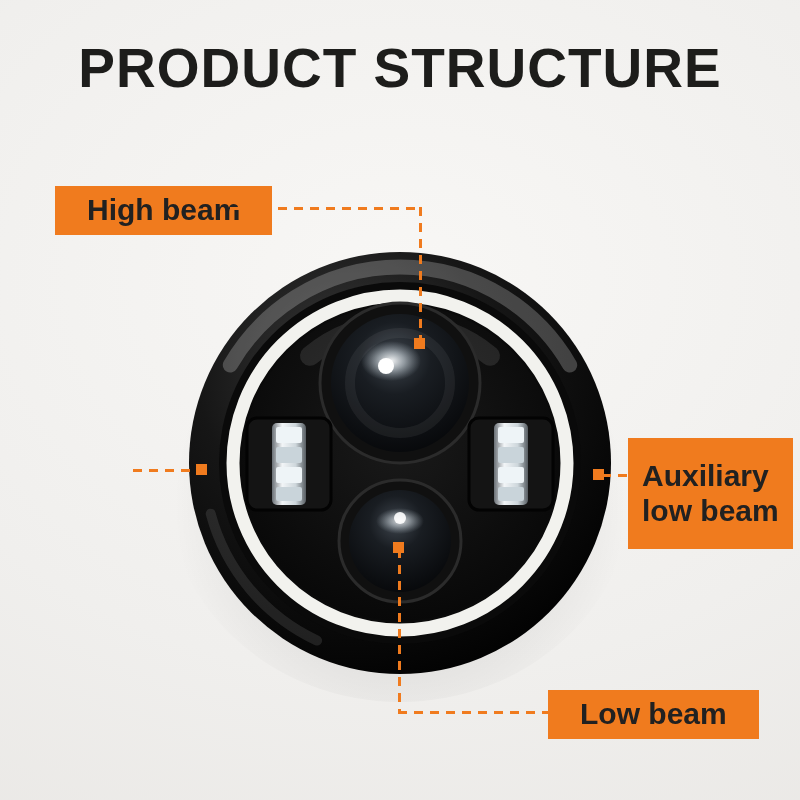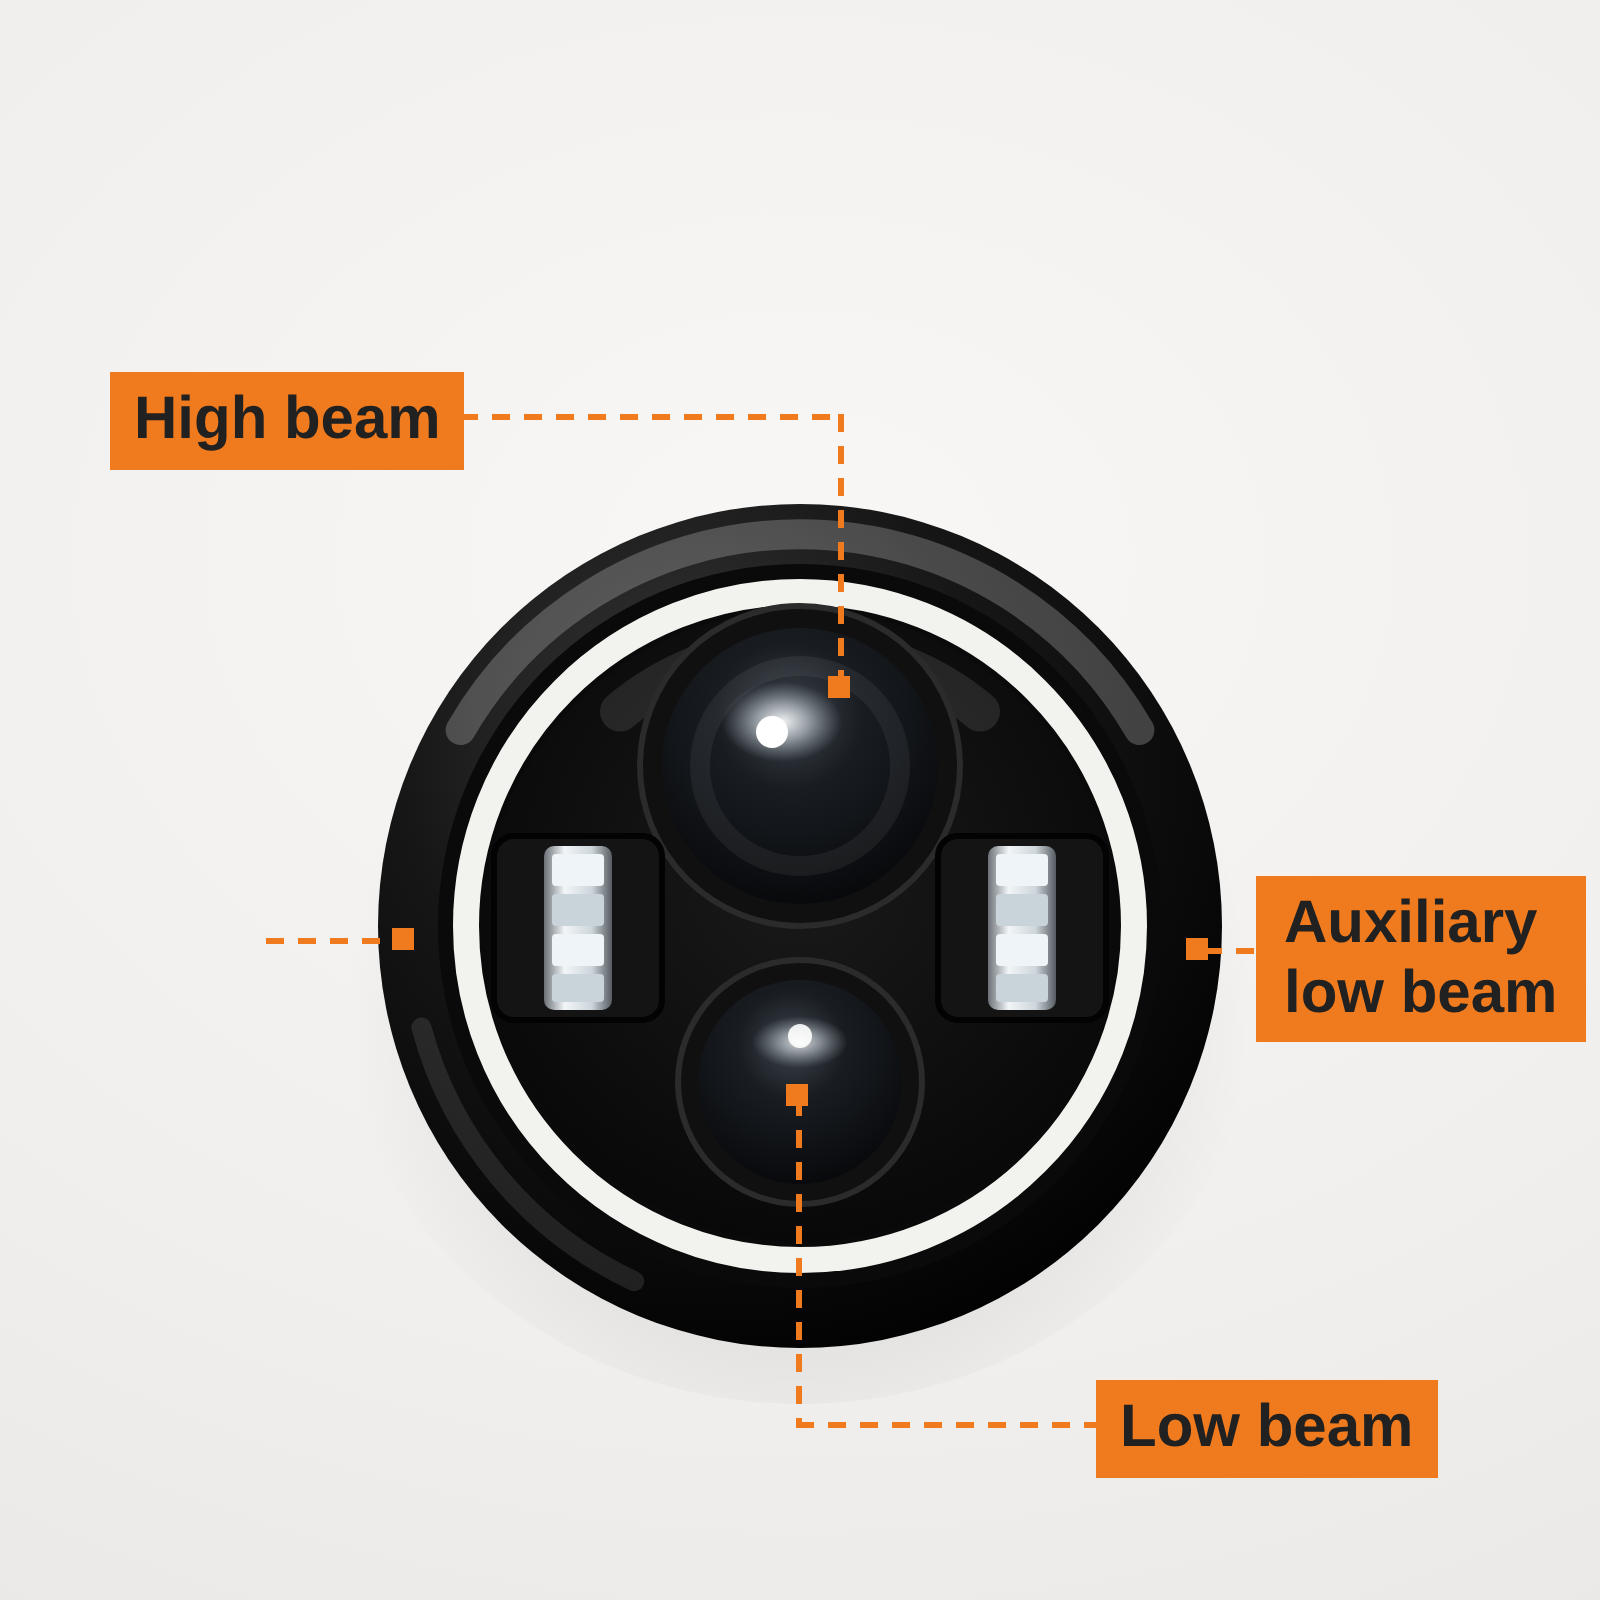--- a/index.html
+++ b/index.html
@@ -37,25 +37,25 @@
   }
 
   .headlight { position: absolute; left: 185px; top: 248px; width: 430px; height: 430px; }
 
   .label {
     position: absolute;
     background: var(--accent, #F07B1E);
     color: var(--label-text, #212121);
     font-size: 30px;
     font-weight: 700;
-    padding: 7px 12px;
+    padding: 7px 32px;
     line-height: 1.15;
     white-space: nowrap;
   }
-  .label.two-line { padding: 7px 14px; }
+  .label.two-line { padding: 21px 14px; }
 
   .hline {
     position: absolute;
     height: 3px;
     background: repeating-linear-gradient(90deg,
       var(--accent, #F07B1E) 0 9px, transparent 9px 16px);
   }
   .vline {
     position: absolute;
     width: 3px;
@@ -67,20 +67,21 @@
     width: 11px;
     height: 11px;
     background: var(--accent, #F07B1E);
   }
 </style>
 </head>
 <body>
 
 <div class="stage">
 
+  <h1 class="title">PRODUCT STRUCTURE</h1>
 
   <div class="headlight-shadow"></div>
 
   <div class="headlight">
     <svg viewBox="0 0 430 430" width="430" height="430" aria-hidden="true">
       <defs>
         <radialGradient id="rimGrad" cx="38%" cy="28%" r="80%">
           <stop offset="0%" stop-color="#3c3c3c"></stop>
           <stop offset="45%" stop-color="#161616"></stop>
           <stop offset="100%" stop-color="#000000"></stop>

